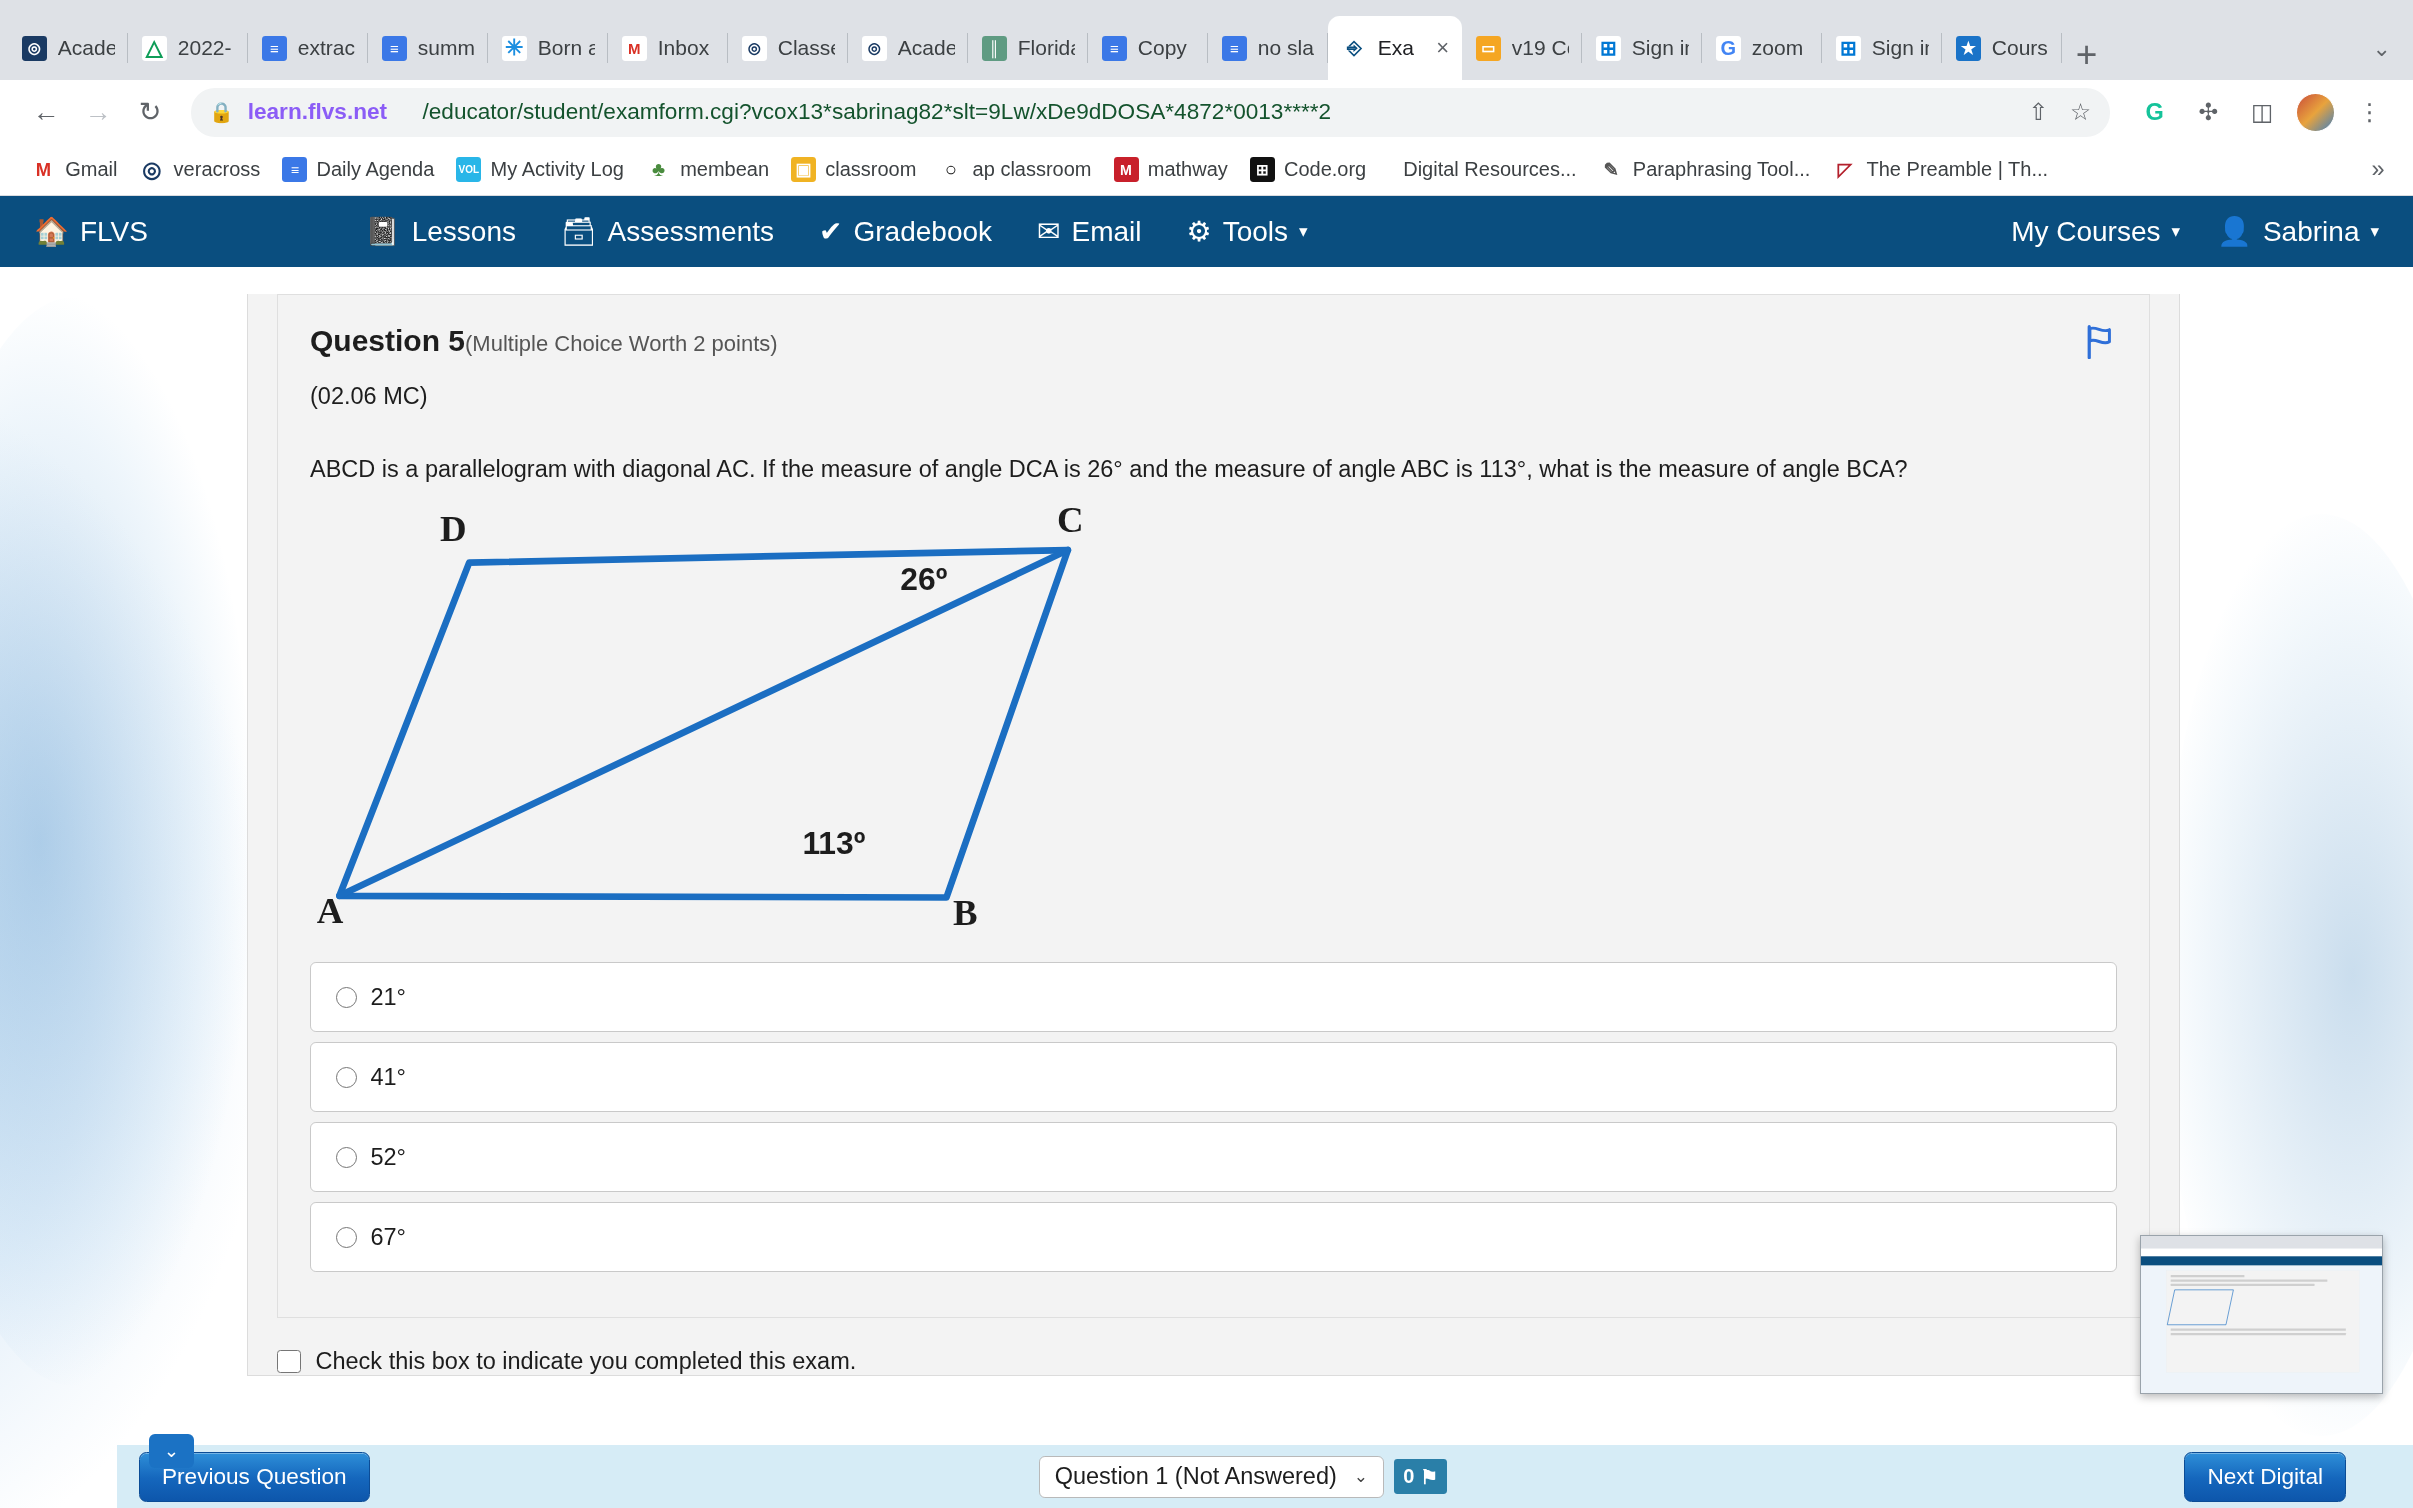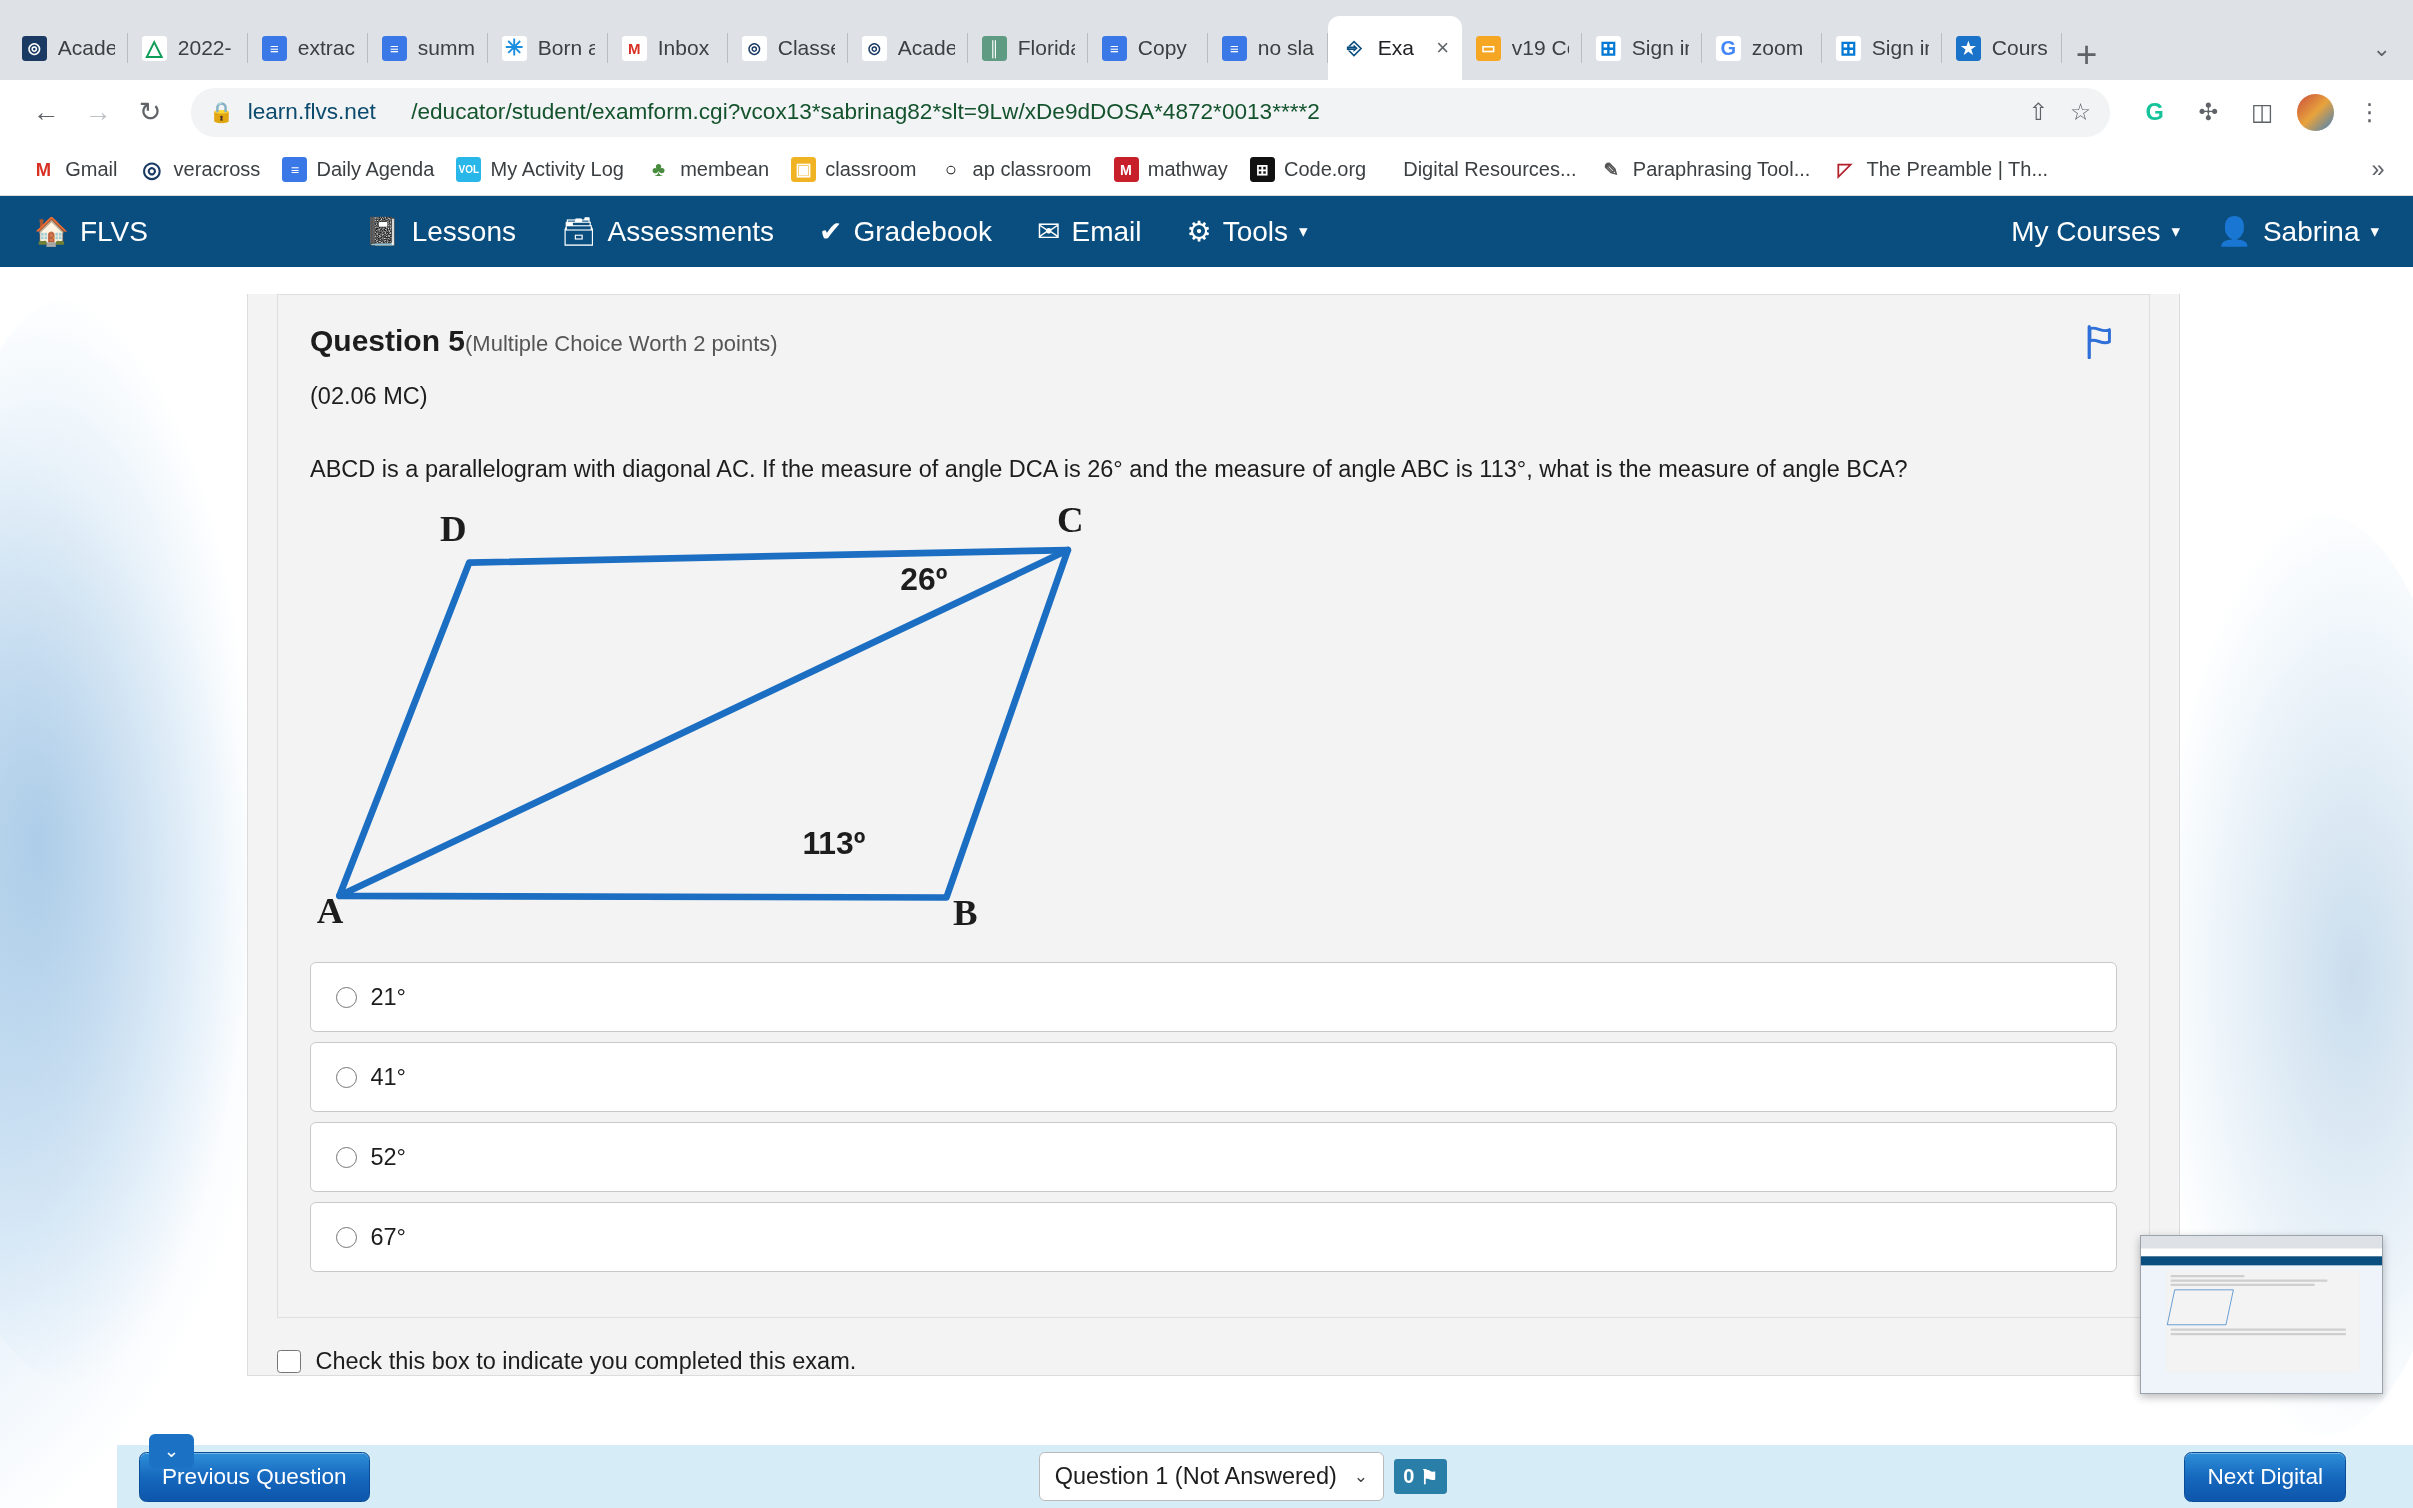--- a/index.html
+++ b/index.html
@@ -102,21 +102,21 @@
     background: #f1f3f4;
     border-radius: 24px;
     display: flex;
     align-items: center;
     padding: 0 18.4px;
     margin: 0 15px;
     gap: 13.4px;
     font-size: 22.6px;
   }
   .omnibox .lock { font-size: 20px; color: #5f6368; }
-  .url-host { color: #0c4a6e; }
+  .url-host { color: #8b5cf6; font-weight: bold; }
   .url-path { color: #14532d; margin-left: 22px; }
   .omni-right { margin-left: auto; display: flex; align-items: center; gap: 22px; }
   .omni-right span { color: #5f6368; font-size: 23.5px; }
   .tbicons { display: flex; align-items: center; gap: 6.7px; margin-left: 6.7px; }
   .tbicon {
     width: 47px; height: 47px; border-radius: 50%;
     display: flex; align-items: center; justify-content: center;
     font-size: 23.5px; color: #5f6368;
   }
   .profile-pic {
@@ -299,21 +299,21 @@
   }
   .exam-center {
     margin-left: auto; margin-right: auto;
     display: flex; align-items: center; gap: 0;
     transform: translateX(-34px);
   }
   .qselect {
     background: #fff;
     border: 0.8px solid #b9b9b9;
     border-radius: 5.9px;
-    height: 49px;
+    height: 42px;
     display: flex; align-items: center;
     padding: 0 15px;
     gap: 17px;
     font-size: 23.5px;
     color: #1d1d1d;
     min-width: 335px;
   }
   .qselect .chev { margin-left: auto; font-size: 17px; color: #444; }
   .flagbadge {
     margin-left: 10px;

